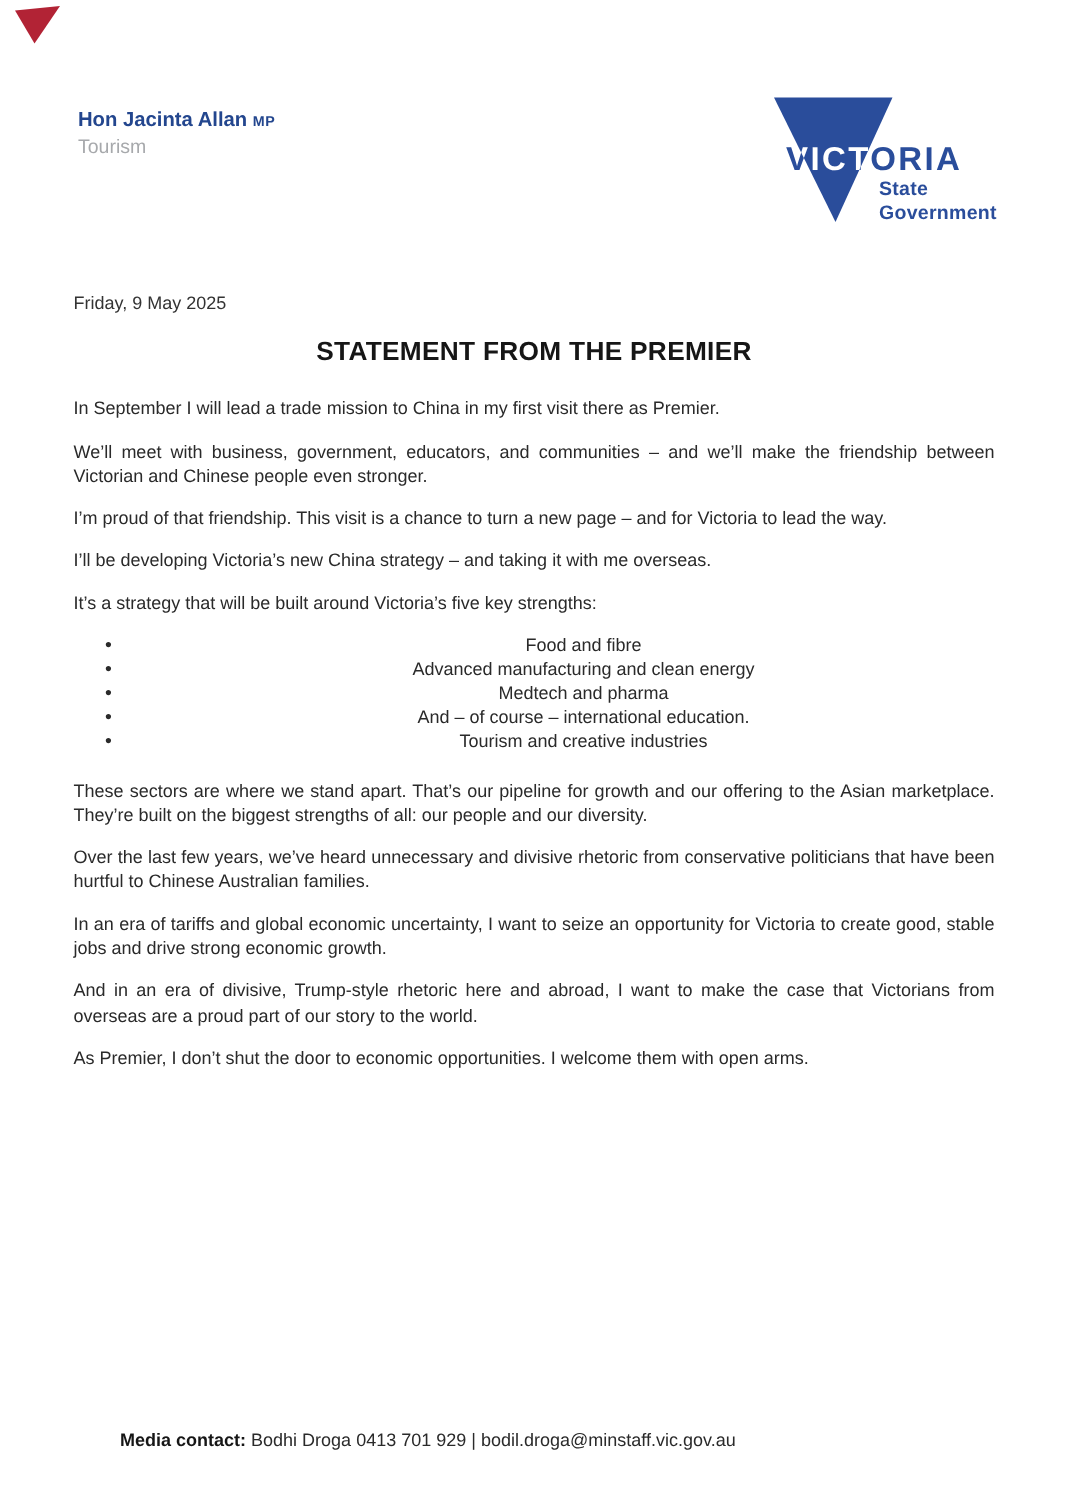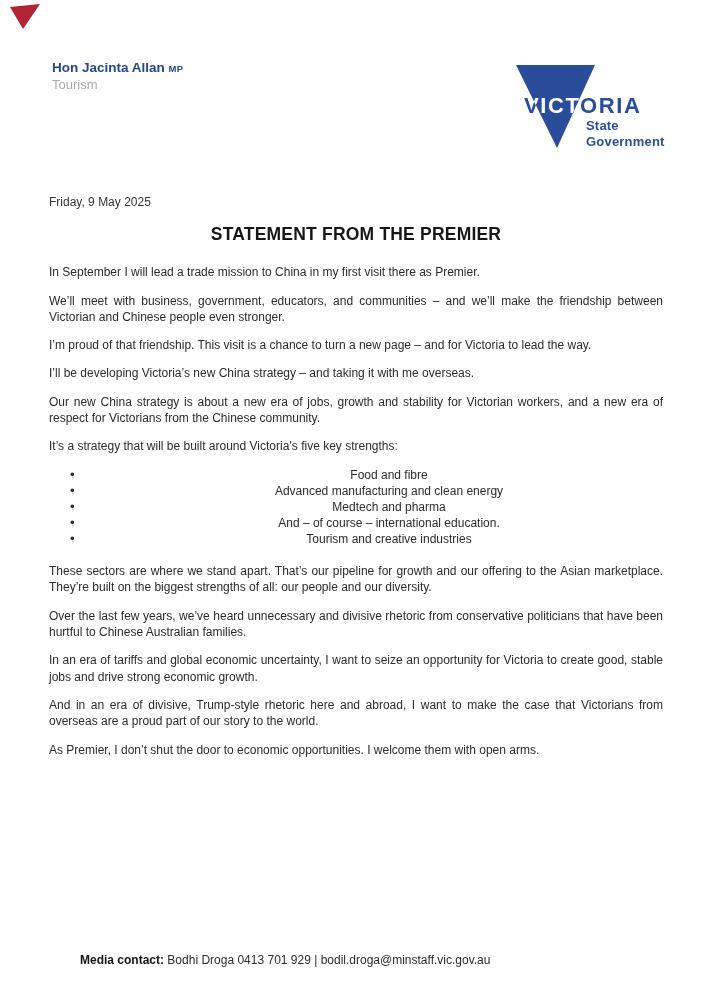--- a/index.html
+++ b/index.html
@@ -19,21 +19,21 @@
   
   .mast-left { position: absolute; left: 52px; top: 56px; }
   .mast-title {
     color: #1d4fa1;
     font-size: 31px;
     font-weight: bold;
     letter-spacing: -0.5px;
     line-height: 34px;
   }
   .mast-author {
-    margin-top: 4px;
+    margin-top: 16px;
     color: #23468e;
     font-size: 13.5px;
     font-weight: bold;
     line-height: 15px;
   }
   .mast-author .postnom { font-size: 9.5px; letter-spacing: 0.3px; }
   .mast-role { color: #a7a9ac; font-size: 13px; line-height: 15px; margin-top: 1px; }
 
   .logo { position: absolute; left: 512px; top: 58px; width: 160px; height: 95px; }
   .logo text { font-family: "Liberation Sans", sans-serif; }
@@ -122,21 +122,20 @@
   </header>
 
   <main class="docbody">
     <p class="date">Friday, 9 May 2025</p>
     <h1 class="heading">STATEMENT FROM THE PREMIER</h1>
 
     <p class="para">In September I will lead a trade mission to China in my first visit there as Premier.</p>
     <p class="para">We’ll meet with business, government, educators, and communities – and we’ll make the friendship between Victorian and Chinese people even stronger.</p>
     <p class="para">I’m proud of that friendship. This visit is a chance to turn a new page – and for Victoria to lead the way.</p>
     <p class="para">I’ll be developing Victoria’s new China strategy – and taking it with me overseas.</p>
-    <p class="para">Our new China strategy is about a new era of jobs, growth and stability for Victorian workers, and a new era of respect for Victorians from the Chinese community.</p>
     <p class="para">It’s a strategy that will be built around Victoria’s five key strengths:</p>
 
     <ul class="strengths">
       <li><span>Food and fibre</span></li>
       <li><span>Advanced manufacturing and clean energy</span></li>
       <li><span>Medtech and pharma</span></li>
       <li><span>And – of course – international education.</span></li>
       <li><span>Tourism and creative industries</span></li>
     </ul>
 

